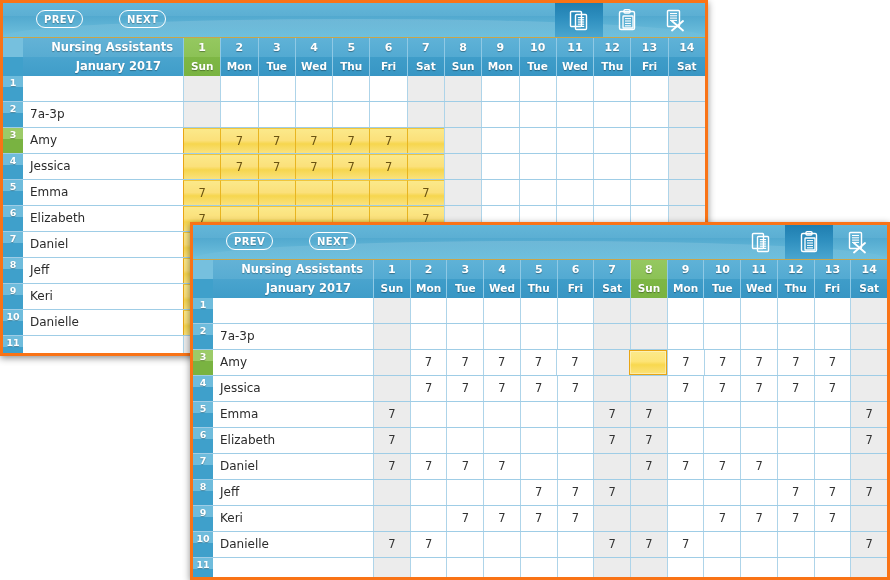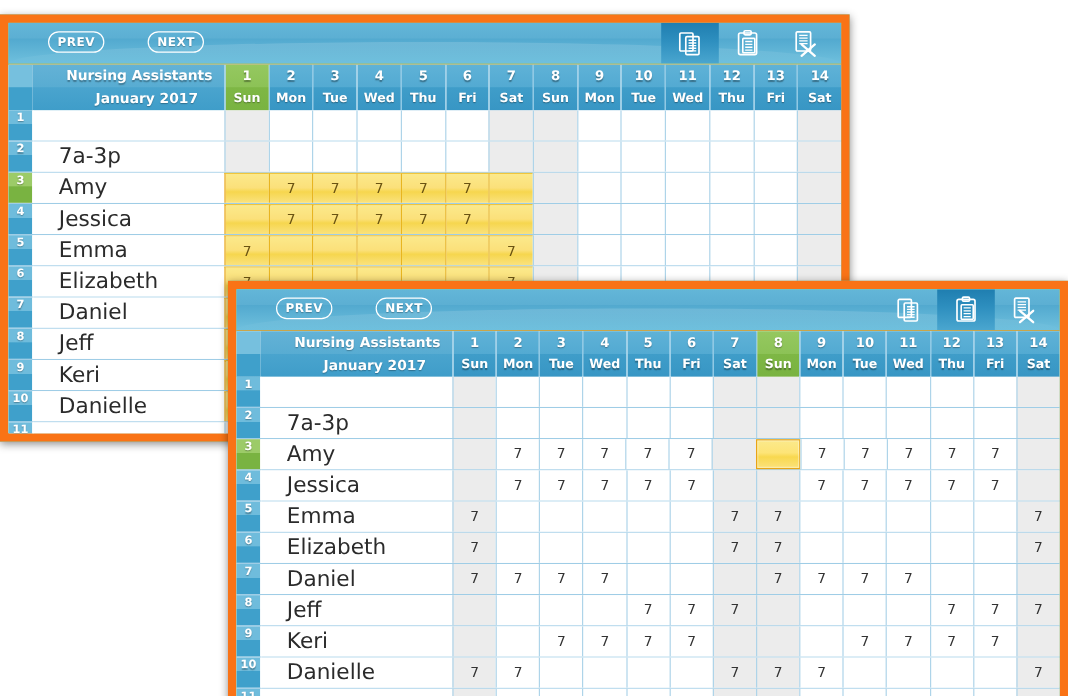--- a/index.html
+++ b/index.html
@@ -6,26 +6,25 @@
   body{
     width:890px;height:580px;overflow:hidden;
     background:#ffffff;
     font-family:"DejaVu Sans","Liberation Sans",sans-serif;
     position:relative;
   }
 
   
   .sched-window{
     position:absolute;
-    background:#5eead4;
+    background:#0f172a;
     box-shadow:0 2px 7px rgba(0,0,0,.45);
-    border:7px solid #f97316;
+    border:3px solid #f97316;
     box-sizing:border-box;
     overflow:hidden;
-    margin-top:12px;
   }
   #window-back{ left:0px; top:0px; width:708px; height:356px; z-index:1; }
   #window-front{ left:190px; top:222px; width:700px; height:358px; z-index:2; }
 
   
   .toolbar{
     position:relative;
     height:34px;
     background:linear-gradient(to bottom,#63b6d8 0%,#5cafd3 38%,#52a9cf 39%,#6fc0dd 100%);
     border-bottom:1px solid #c9a54a;
@@ -108,22 +107,22 @@
     text-shadow:0 1px 1px rgba(0,0,0,.3);
     box-sizing:border-box;
   }
   .gutter.active{
     background:linear-gradient(to bottom,#9ccb68 0%,#9ccb68 45%,#79b341 46%,#79b341 100%);
   }
 
   .namecell{
     flex:0 0 160px;width:160px;
     background:#ffffff;
-    color:#2b2b2b;font-size:18px;
-    line-height:25px;padding-left:21px;
+    color:#2b2b2b;font-size:12px;
+    line-height:25px;padding-left:6px;
     border-left:1px solid #ffffff;
     box-sizing:border-box;
     white-space:nowrap;overflow:hidden;
   }
 
   .daycells{display:flex;flex:1;}
   .cell{
     flex:1 1 0;min-width:0;
     border-left:1px solid #aed4e9;
     background:#ffffff;

